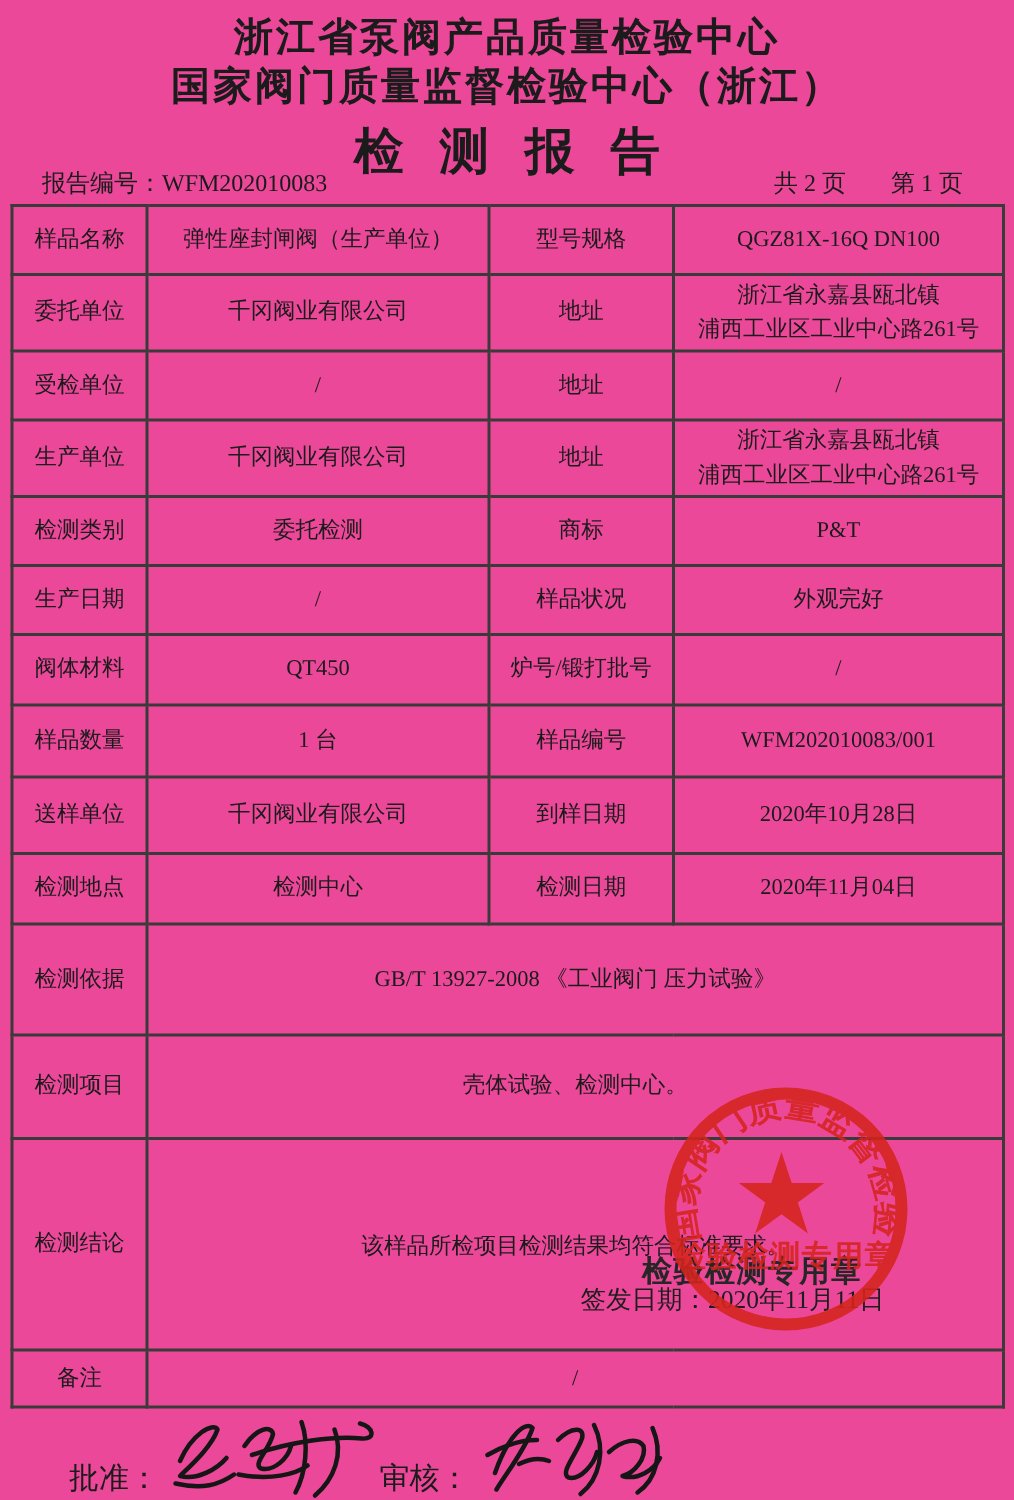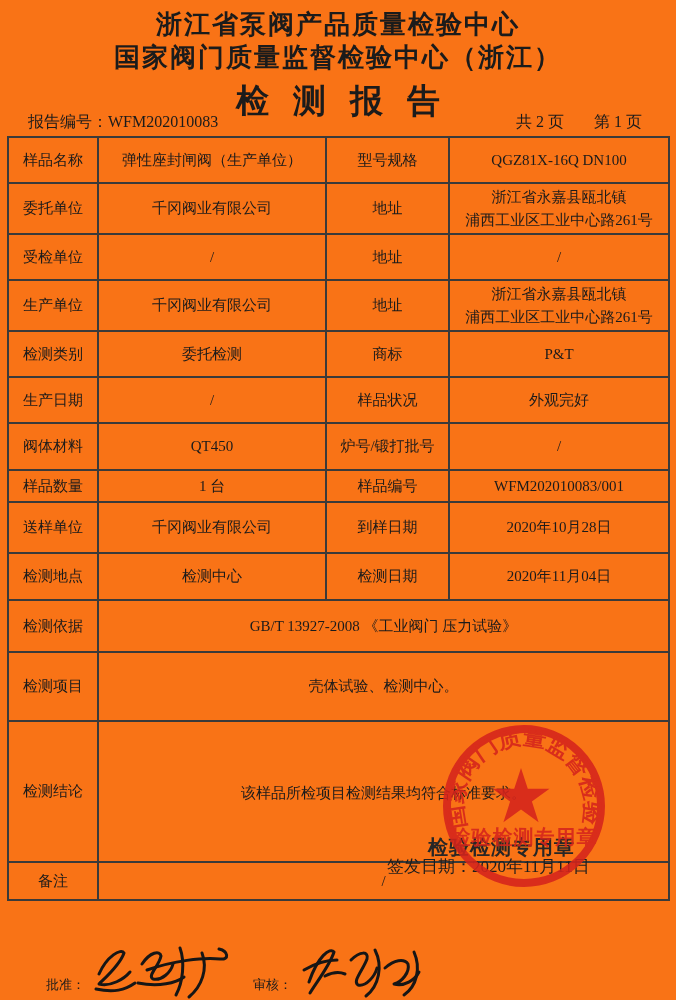--- a/index.html
+++ b/index.html
@@ -1,18 +1,18 @@
 <!DOCTYPE html>
 <html><head>
 <meta charset="utf-8">
 <style>
   html,body { margin:0; padding:0; background:#e8e8e8; }
   .page {
     position:relative; width:676px; height:1000px; margin:0 auto;
-    background:#f97316; overflow:hidden;
+    background:#ec4899; overflow:hidden;
     font-family:"Liberation Serif", serif; color:#1b1b1b;
   }
   
   .hdr { position:absolute; left:0; right:0; text-align:center;
          font-weight:bold; font-size:26px; letter-spacing:2px; }
   .hdr1 { top:7px; }
   .hdr2 { top:40px; }
   .report-title { position:absolute; top:79px; left:0; right:0;
          text-align:center; font-weight:bold; font-size:33px;
          letter-spacing:24px; text-indent:24px; }
@@ -25,37 +25,37 @@
     position:absolute; top:136px; left:7px; width:661px;
     border-collapse:collapse; table-layout:fixed;
   }
   table.report td {
     border:2px solid #3a3a3a; text-align:center; vertical-align:middle;
     font-size:15px; line-height:1.5; padding:2px 5px; overflow:hidden;
   }
   td.pre { white-space:pre-line; }
   td.lefttop { text-align:left; vertical-align:top; padding:8px 10px; }
   tr.r0,tr.r1,tr.r2,tr.r3,tr.r4,tr.r5 { height:46px;padding-left:20px; }
-  tr.r6 { height:47px;margin-left:27px; } tr.r7 { height:32px;margin-top:34px; }
+  tr.r6 { height:47px;margin-left:27px; } tr.r7 { height:48px;margin-top:34px; }
   tr.r8 { height:51px; } tr.r9 { height:47px; }
-  tr.r10 { height:52px; } tr.r11 { height:69px; }
+  tr.r10 { height:74px; } tr.r11 { height:69px; }
   tr.r12 { height:141px; } tr.r13 { height:38px; }
   
   .underlay-text {
     position:absolute; left:428px; top:834px; font-size:20px; font-weight:bold;
     letter-spacing:1px; color:#262626; white-space:nowrap;
   }
   .sign-date {
     position:absolute; left:387px; top:855px; font-size:17px; color:#1d1d1d;
     white-space:nowrap;
   }
   .stamp { position:absolute; left:437px; top:720px; opacity:0.88; }
   
   .sig-group { position:absolute; top:942px; display:flex; align-items:center; }
-  .sig-label { font-size:13px; white-space:nowrap; position:relative; top:14px; }
+  .sig-label { font-size:20px; white-space:nowrap; position:relative; top:14px; }
   .sig1 { left:46px; } .sig2 { left:253px; } .sig3 { left:460px; }
   .sig-svg { margin-left:4px; }
 </style>
 </head>
 <body>
 
 <div class="page">
 
   <div class="hdr hdr1">浙江省泵阀产品质量检验中心</div>
   <div class="hdr hdr2">国家阀门质量监督检验中心（浙江）</div>

